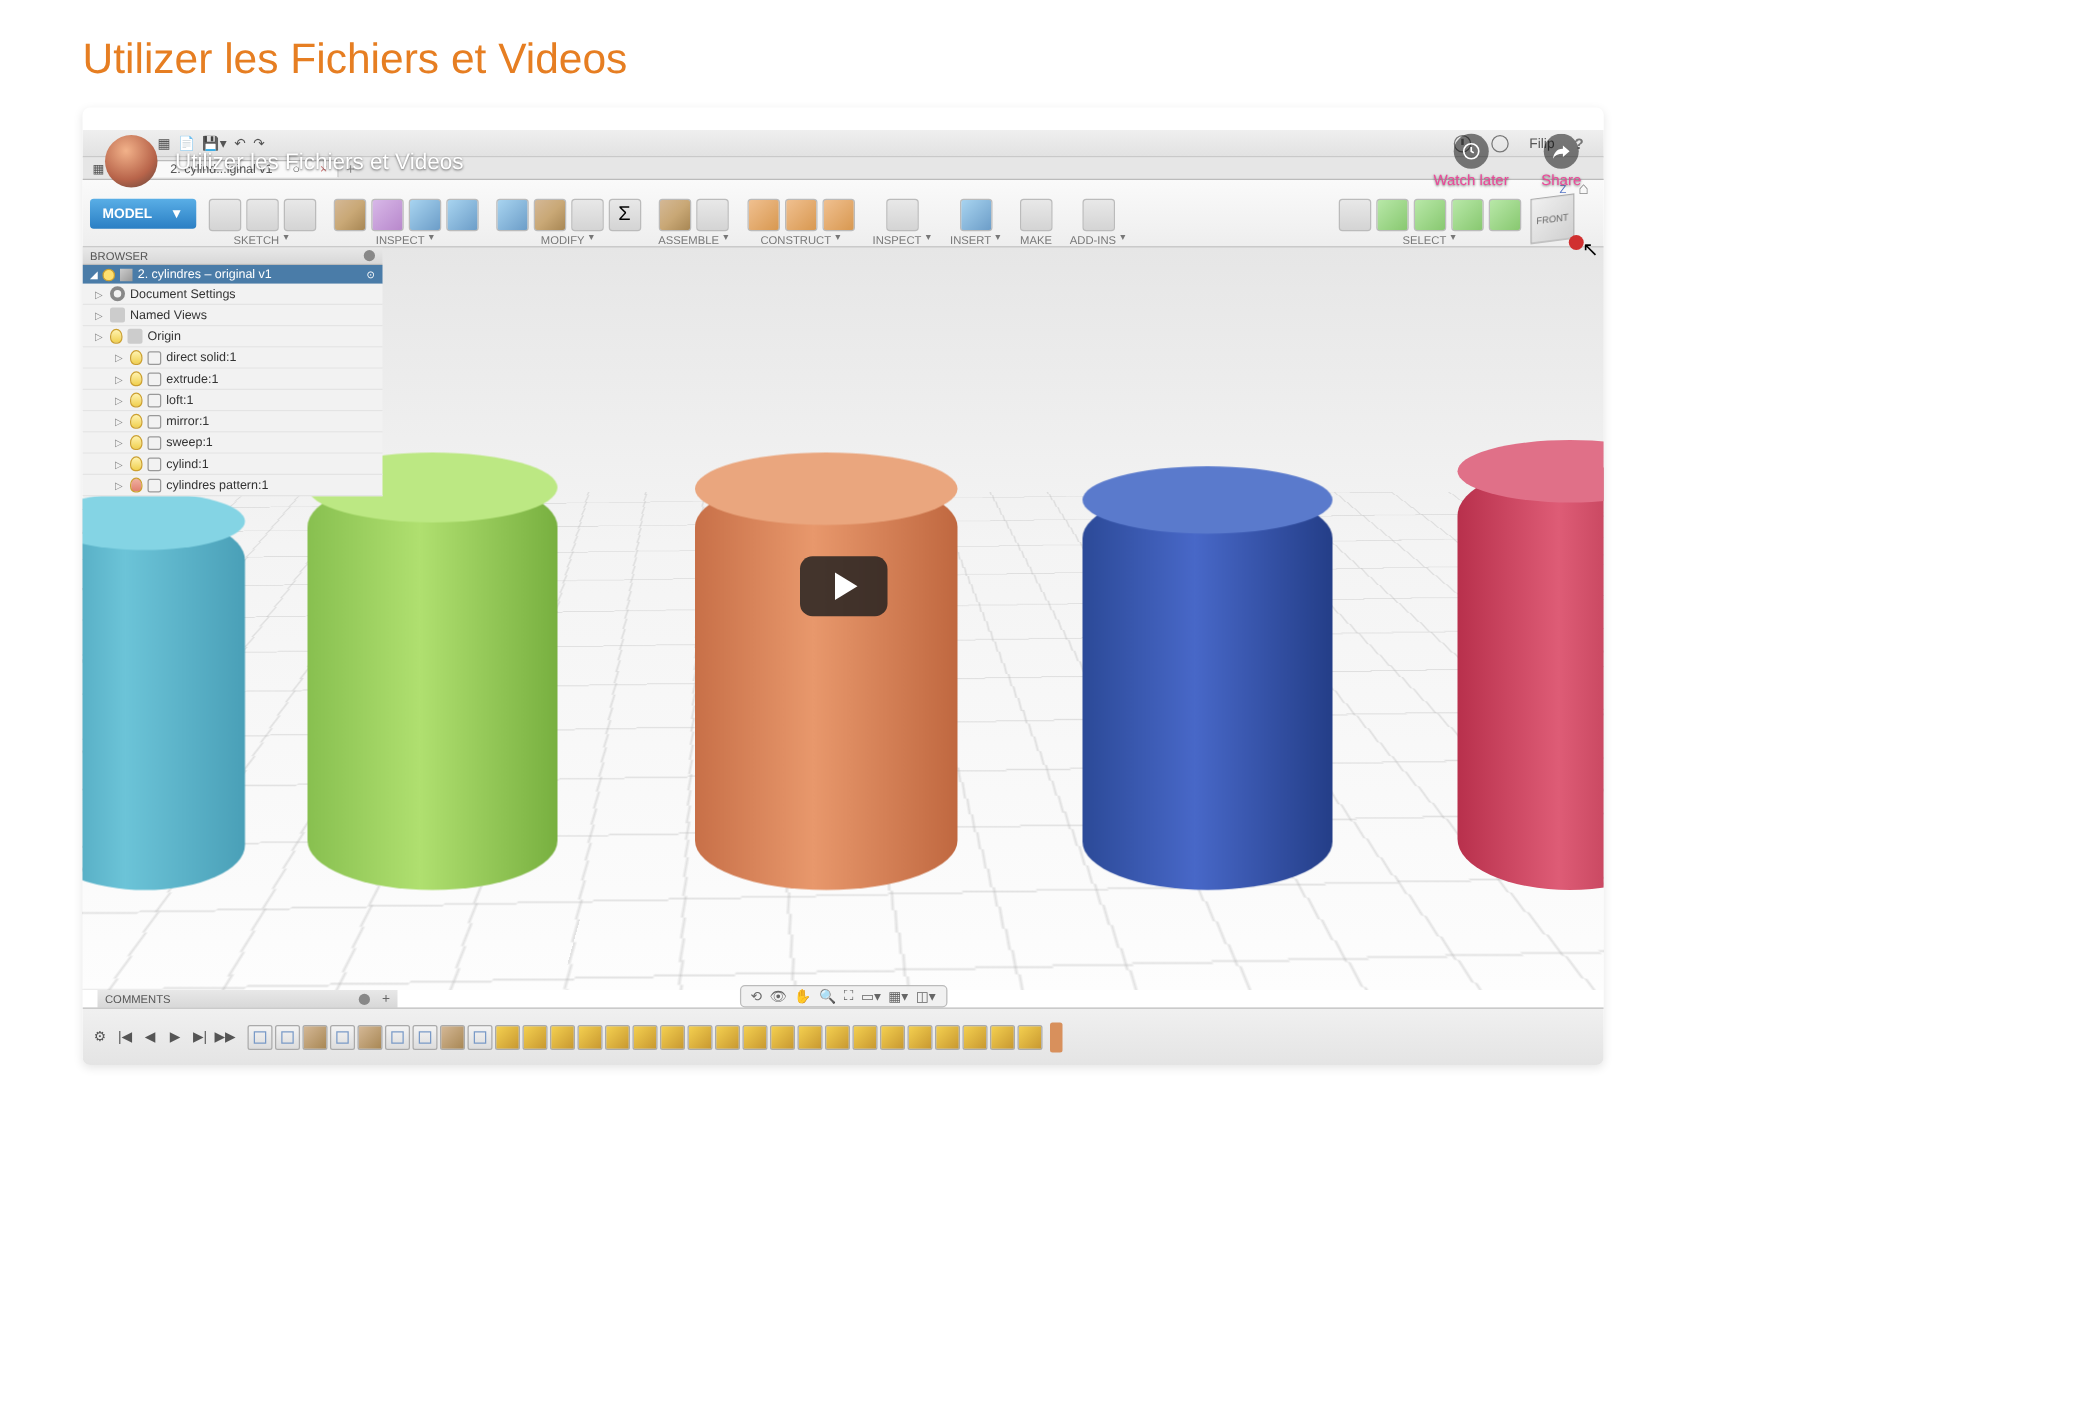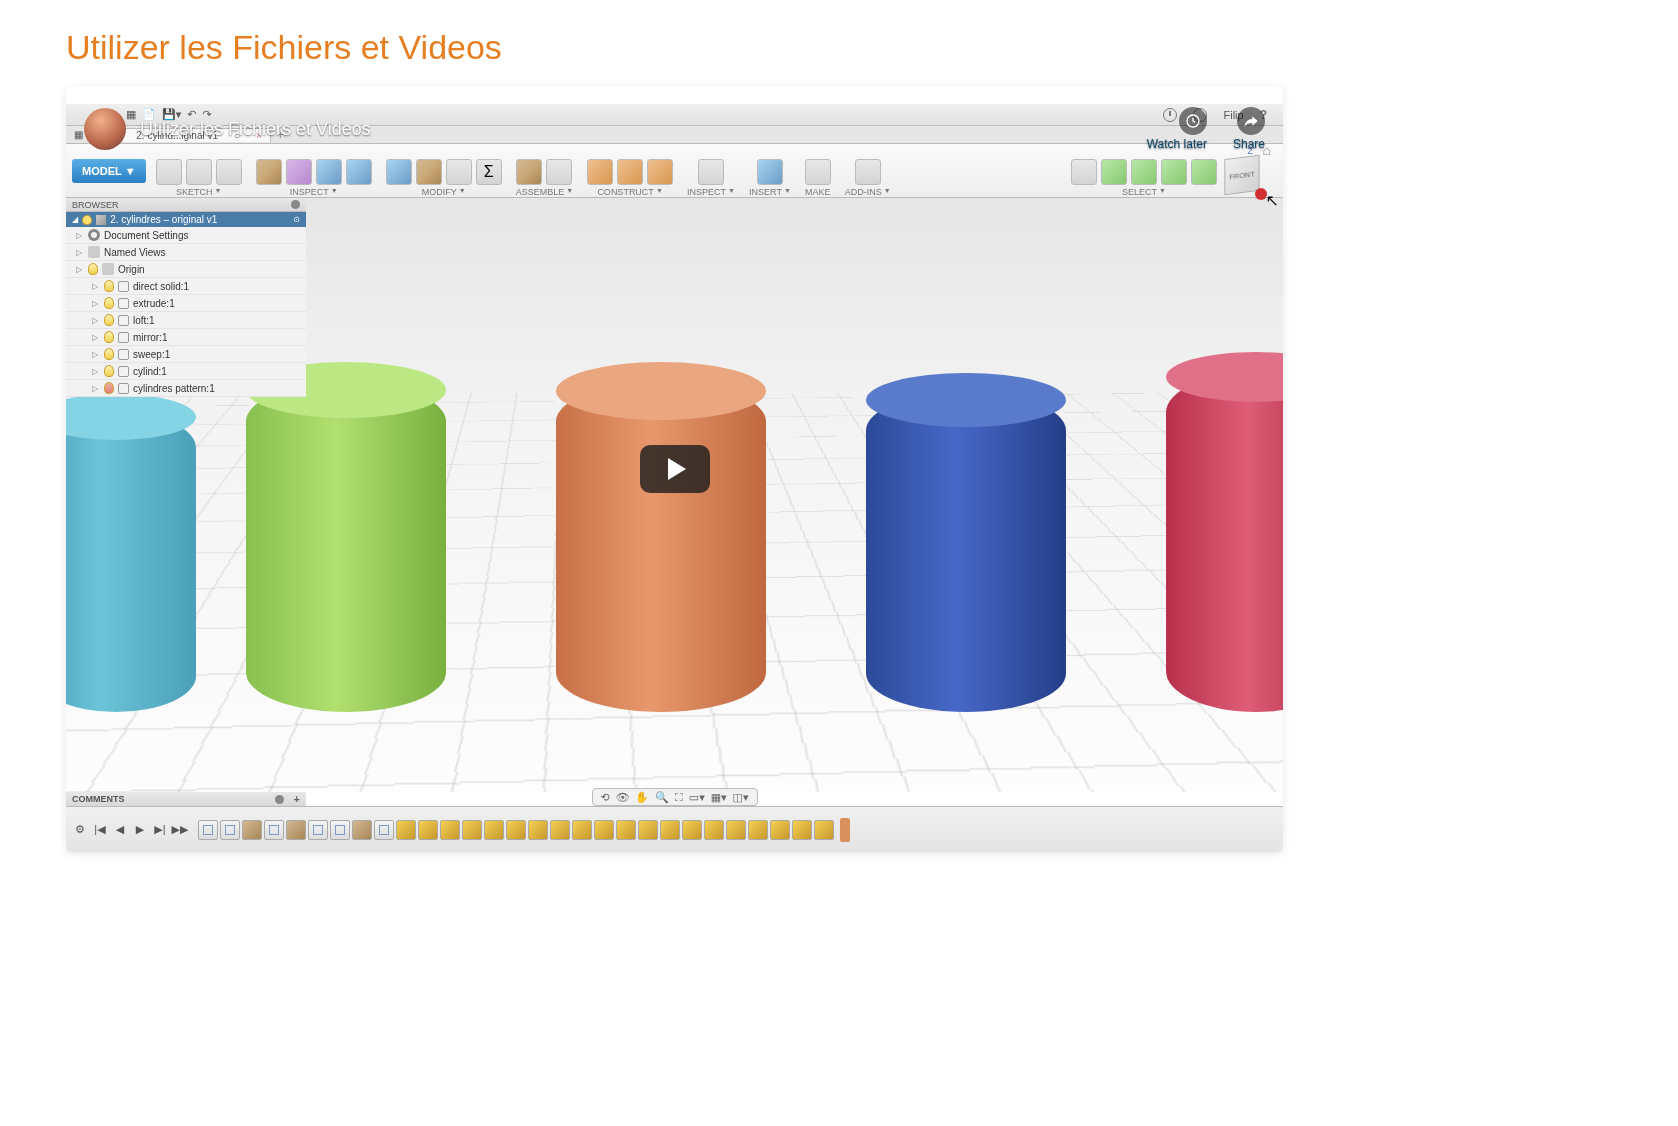--- a/index.html
+++ b/index.html
@@ -11,42 +11,42 @@
   .mac-bar { height: 18px; background: linear-gradient(#d8d8d8,#c8c8c8); display:flex; align-items:center; justify-content:center; font-size:11px; color:#333; position:relative;}
   .mac-dots { position:absolute; left:8px; top:4px; display:flex; gap:5px;}
   .mac-dots span { width:10px; height:10px; border-radius:50%; display:block;}
   .dot-r{background:#ff5f57;} .dot-y{background:#febc2e;} .dot-g{background:#28c840;}
 
   
   .yt-header { position:absolute; top:18px; left:0; right:0; height:50px; display:flex; align-items:center; padding:0 18px; color:#fff; z-index:50;}
   .yt-header .avatar{ width:42px; height:42px; border-radius:50%; background:radial-gradient(circle at 40% 30%, #f2b28a, #b8644a 60%, #5c423a); margin-right:14px; position:relative;}
   .yt-title{ font-size:18px; font-weight:400; text-shadow:0 1px 2px rgba(0,0,0,.6);}
   .yt-right{ margin-left:auto; display:flex; align-items:center; gap:26px;}
-  .yt-action{ display:flex; flex-direction:column; align-items:flex-end; font-size:12px; color:#0c4a6e; text-shadow:0 1px 2px rgba(0,0,0,.6);}
+  .yt-action{ display:flex; flex-direction:column; align-items:center; font-size:12px; color:#ec4899; text-shadow:0 1px 2px rgba(0,0,0,.6);}
   .yt-ico{ width:28px; height:28px; background:rgba(0,0,0,.5); border-radius:50%; display:flex; align-items:center; justify-content:center; margin-bottom:2px;}
 
   
   .fusion-menu { position:absolute; top:18px; left:0; right:0; height:22px; background: linear-gradient(#efefef,#e2e2e2); display:flex; align-items:center; padding-left:60px; font-size:11px; color:#555; border-bottom:1px solid #bbb;}
   .fusion-menu span{ margin-right:6px;}
   .fusion-menu .right{ margin-left:auto; margin-right:10px; display:flex; gap:10px; align-items:center;}
   .circle-ico{ width:14px; height:14px; border:1.5px solid #777; border-radius:50%; position:relative;}
   .clock-ico::after{content:""; position:absolute; left:5px; top:2px; width:1.5px; height:5px; background:#777;}
   .help-ico{ font-size:12px; color:#777; font-weight:bold;}
 
   
   .tab-bar{ position:absolute; top:40px; left:0; right:0; height:18px; background:#e6e6e6; display:flex; align-items:center; font-size:10px; color:#555; border-bottom:1px solid #bbb;}
   .tab-bar .grid-ico{ margin-left:8px; margin-right:6px;}
   .tab{ background:#f9f9f9; border:1px solid #bbb; border-bottom:none; padding:1px 8px; display:flex; align-items:center; gap:16px; border-radius:3px 3px 0 0;}
   .tab .box-ico{ width:10px; height:10px; background:linear-gradient(135deg,#aaa,#888);}
   .tab .close{ color:#c77; font-size:10px;}
   .plus{ margin-left:6px; color:#888; font-size:12px;}
 
   
   .toolbar{ position:absolute; top:58px; left:0; right:0; height:54px; background:linear-gradient(#fafafa,#eee); border-bottom:1px solid #bbb; display:flex; align-items:flex-end; padding:0 6px;}
-  .model-btn{ align-self:center; background:linear-gradient(#59aee6,#2b7fc4); color:#fff; font-size:11px; font-weight:bold; padding:6px 10px; border-radius:3px; margin-right:10px; display:flex; align-items:center; gap:3px;}
+  .model-btn{ align-self:center; background:linear-gradient(#59aee6,#2b7fc4); color:#fff; font-size:11px; font-weight:bold; padding:6px 10px; border-radius:3px; margin-right:10px; display:flex; align-items:center; gap:14px;}
   .tool-group{ display:flex; flex-direction:column; align-items:center; margin-right:14px;}
   .tool-row{ display:flex; gap:4px; margin-bottom:2px;}
   .tool-ico{ width:26px; height:26px; background:linear-gradient(#e8e8e8,#d4d4d4); border:1px solid #bbb; border-radius:3px; position:relative;}
   .tool-ico.cube{ background:linear-gradient(135deg,#d4b896 0%, #c9a876 50%, #a88754 100%);}
   .tool-ico.blue{ background:linear-gradient(135deg,#a8d4f0,#6c9dc8);}
   .tool-ico.purple{ background:linear-gradient(135deg,#d8b8e8,#b888cc);}
   .tool-ico.orange{ background:linear-gradient(135deg,#f0c090,#d89850);}
   .tool-ico.green{ background:linear-gradient(135deg,#b8e8a8,#88c870);}
   .group-label{ font-size:9px; color:#777; display:flex; align-items:flex-start; gap:2px;}
   .group-label .caret{ font-size:7px;}
@@ -90,21 +90,21 @@
   .viewcube .axis{ position:absolute; top:-10px; right:20px; font-size:9px; color:#5676c6;}
   .viewcube .cube{ width:38px; height:38px; background:linear-gradient(135deg,#f0f0f0,#d0d0d0); border:1px solid #aaa; transform:rotateX(18deg) rotateY(-22deg); font-size:8px; display:flex; align-items:center; justify-content:center; color:#666;}
   .viewcube .cursor{ position:absolute; bottom:-4px; right:-6px; font-size:16px; color:#000;}
   .viewcube .red-dot{ position:absolute; bottom:6px; right:6px; width:12px; height:12px; background:#d03030; border-radius:50%;}
 
   
   .play-btn{ position:absolute; top:50%; left:50%; transform:translate(-50%,-50%); width:70px; height:48px; background:rgba(30,30,30,.82); border-radius:10px; display:flex; align-items:center; justify-content:center; z-index:60;}
   .play-btn .tri{ width:0; height:0; border-left:18px solid #fff; border-top:11px solid transparent; border-bottom:11px solid transparent; margin-left:4px;}
 
   
-  .comments-bar{ position:absolute; bottom:46px; left:0; width:240px; height:14px; background:linear-gradient(#e8e8e8,#d8d8d8); font-size:9px; color:#555; padding:1px 6px; display:flex; align-items:center;font-weight:bold;}
+  .comments-bar{ position:absolute; bottom:46px; left:12px; width:240px; height:14px; background:linear-gradient(#e8e8e8,#d8d8d8); font-size:9px; color:#555; padding:1px 6px; display:flex; align-items:center;}
   .comments-bar .dot{ margin-left:auto; width:9px; height:9px; background:#888; border-radius:50%; margin-right:4px;}
   .comments-bar .plus{ font-size:11px; color:#666;}
 
   
   .nav-controls{ position:absolute; bottom:46px; left:50%; transform:translateX(-50%); height:18px; background:rgba(240,240,240,.9); border:1px solid #bbb; border-radius:4px; display:flex; align-items:center; gap:6px; padding:0 8px; font-size:11px; color:#666;}
 
   
   .timeline{ position:absolute; bottom:0; left:0; right:0; height:46px; background:linear-gradient(#f0f0f0,#e4e4e4); border-top:1px solid #bbb; display:flex; align-items:center; padding:0 6px;}
   .tl-controls{ display:flex; gap:4px; margin-right:10px;}
   .tl-btn{ width:16px; height:16px; display:flex; align-items:center; justify-content:center; font-size:11px; color:#555;}

